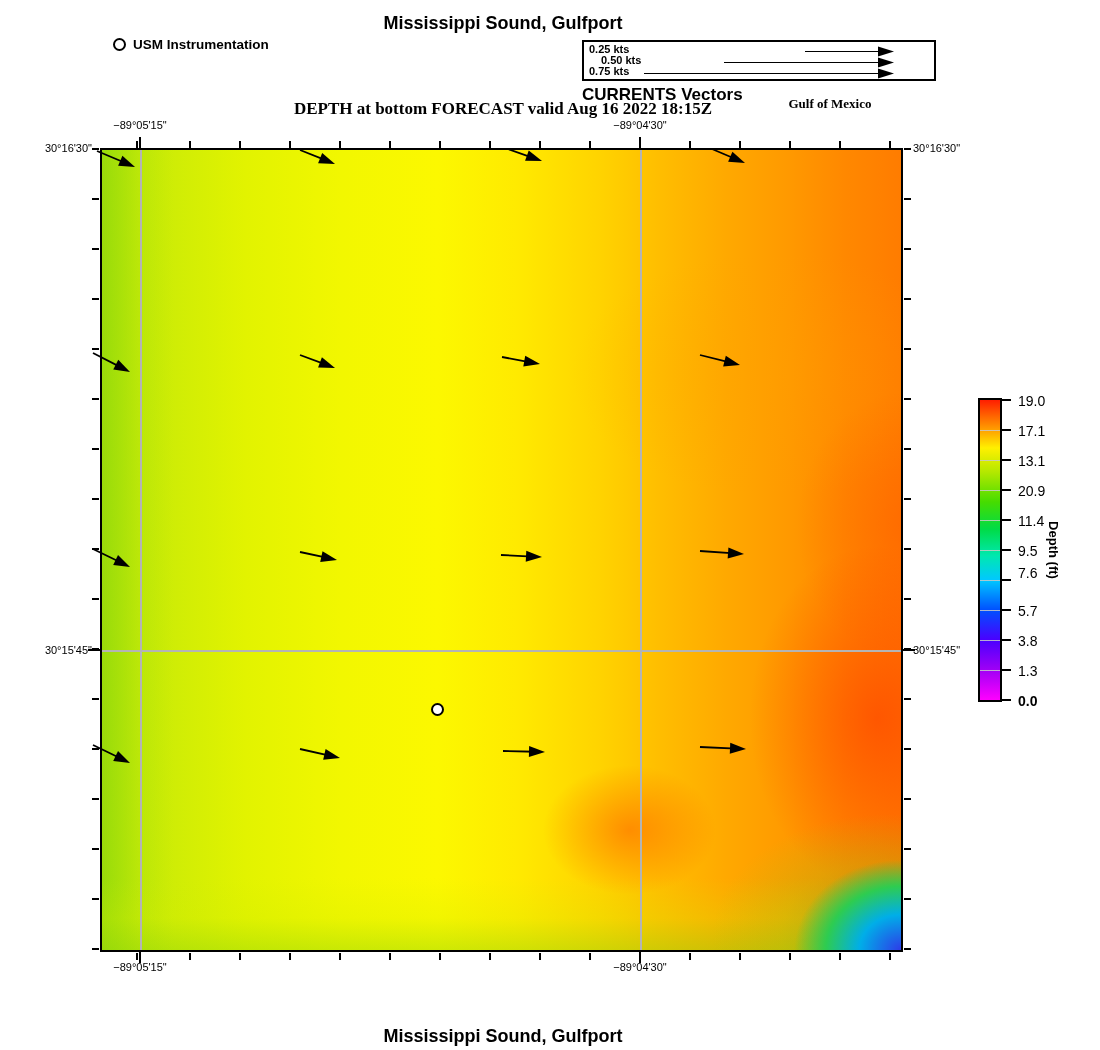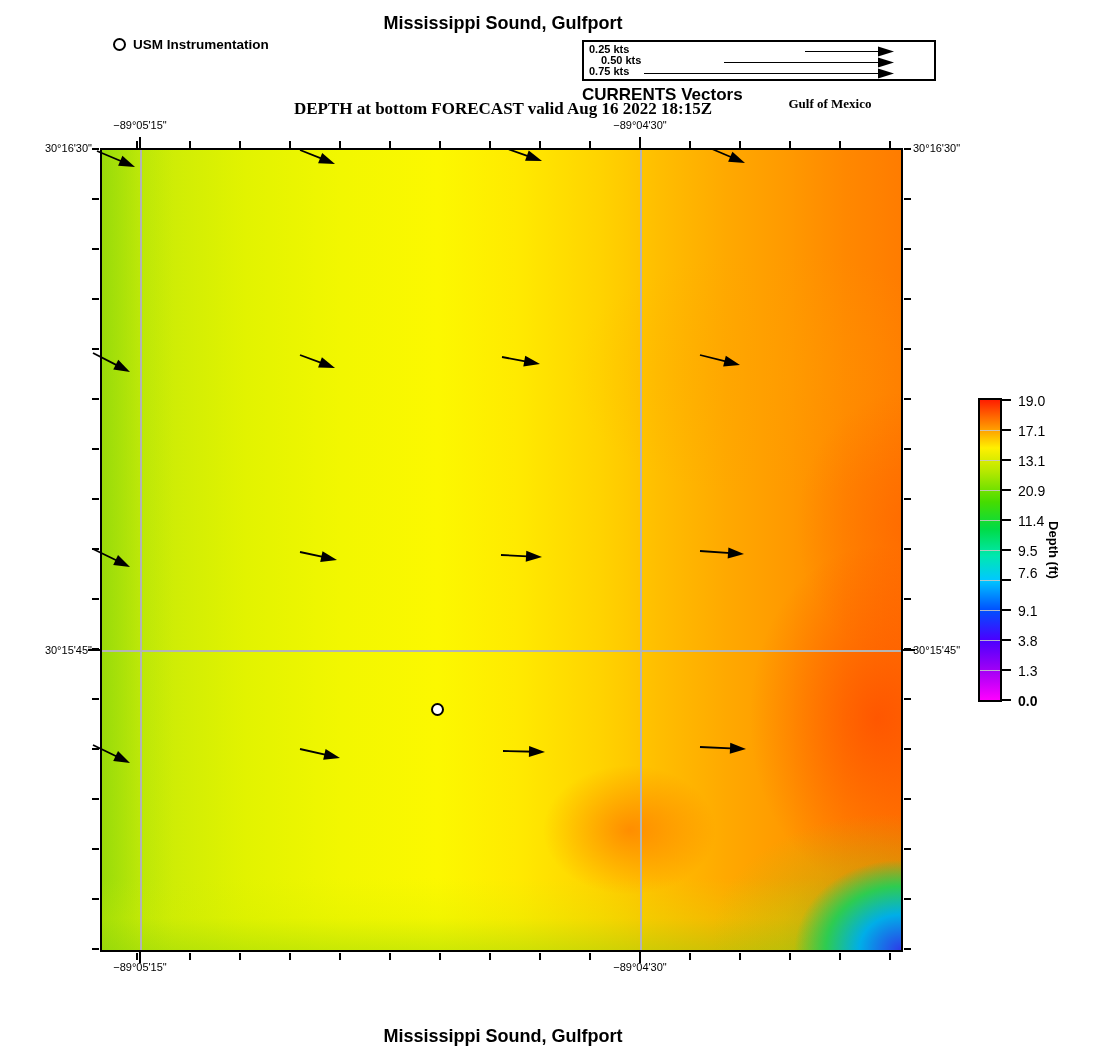--- a/index.html
+++ b/index.html
@@ -158,21 +158,21 @@
     <div class="cbar-cross" style="top: 121.5px;"></div>
     <div class="cbar-ticklabel" style="top: 115px;">11.4</div>
     <div class="cbar-tick" style="top: 151px;"></div>
     <div class="cbar-cross" style="top: 151.5px;"></div>
     <div class="cbar-ticklabel" style="top: 145px;">9.5</div>
     <div class="cbar-tick" style="top: 181px;"></div>
     <div class="cbar-cross" style="top: 181.5px;"></div>
     <div class="cbar-ticklabel" style="top: 167px;">7.6</div>
     <div class="cbar-tick" style="top: 211px;"></div>
     <div class="cbar-cross" style="top: 211.5px;"></div>
-    <div class="cbar-ticklabel" style="top: 205px;">9.1</div>
+    <div class="cbar-ticklabel" style="top: 205px;">5.7</div>
     <div class="cbar-tick" style="top: 241px;"></div>
     <div class="cbar-cross" style="top: 241.5px;"></div>
     <div class="cbar-ticklabel" style="top: 235px;">3.8</div>
     <div class="cbar-tick" style="top: 271px;"></div>
     <div class="cbar-cross" style="top: 271.5px;"></div>
     <div class="cbar-ticklabel" style="top: 265px;">1.3</div>
     <div class="cbar-tick" style="top: 301px;"></div>
     <div class="cbar-ticklabel" style="top: 295px; font-weight: bold;">0.0</div>
   </div>
 <div class="abs sans-bold" id="cbar-label">Depth (ft)</div>

